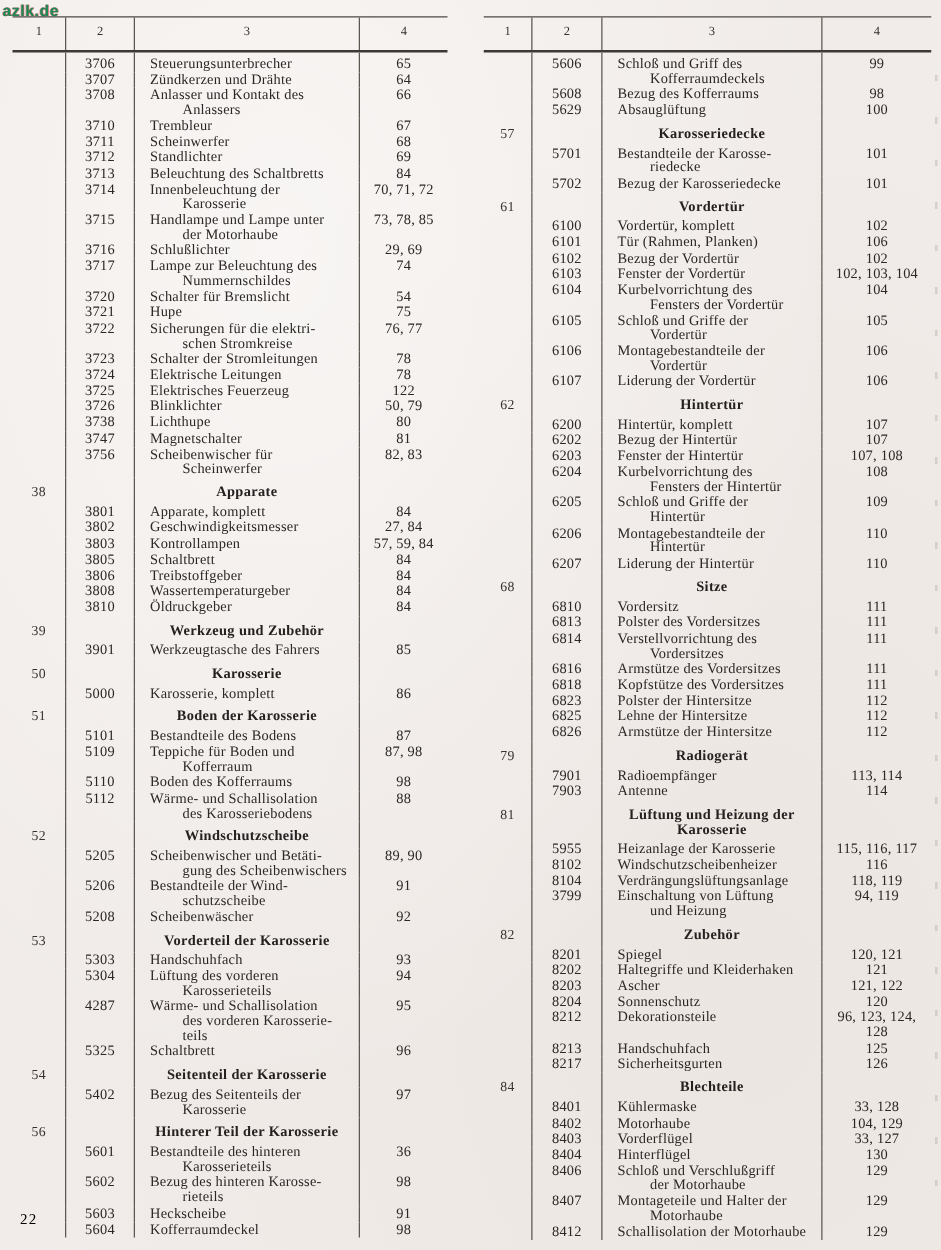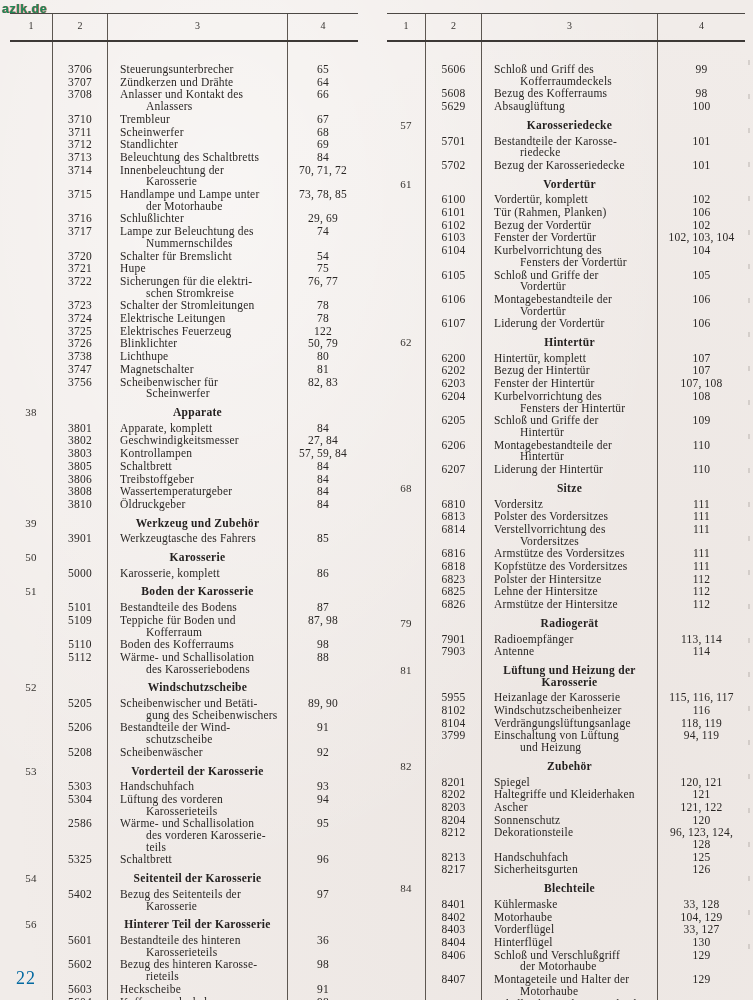--- a/index.html
+++ b/index.html
@@ -20,21 +20,21 @@
     position:absolute; top:2px; left:2px;
     font-family:Liberation Sans, sans-serif;
     font-size:12.5px; font-weight:bold;
     color:#1d8a57;
     text-shadow:0.6px 0 rgba(178,58,58,.75), -0.6px 0 rgba(178,58,58,.55);
     letter-spacing:0.5px;
   }
 
   .pagenum {
     position:absolute; left:16px; top:968px;
-    font-size:18px; letter-spacing:1px; color:#0369a1;
+    font-size:12px; letter-spacing:1px; color:#000000;
   }
 
   .tbl { position:absolute; top:13px; }
   .tbl-left  { left:10px;  width:348px; --c1:42px; --c2:55px; --c3:180px; }
   .tbl-right { left:387px; width:358px; --c1:38px; --c2:56px; --c3:176px; }
 
   .thead, .row {
     display:grid;
     grid-template-columns: var(--c1) var(--c2) var(--c3) 1fr;
   }
@@ -43,21 +43,21 @@
     border-bottom:2.2px solid #3d3936;
   }
   .thead .hc {
     text-align:center;
     font-size:10px;
     padding:6px 0 9px;
     color:#35322f;
   }
   .thead .hc + .hc, .row .c + .c { border-left:1px solid #5d5751; }
 
-  .tbody .row:first-child > .c { padding-top:22px; }
+  .tbody .row:first-child > .c { padding-top:4px; }
 
   .c { font-size:11.5px; line-height:11.7px; letter-spacing:0.2px; }
 
   .num  { text-align:center; padding-top:1px; }
   .desc {
     padding-left:38px; padding-right:2px; padding-top:1px;
     text-indent:-26px;
     white-space:pre-line;
   }
   .pages { text-align:center; white-space:pre-line; padding-top:1px; }
@@ -375,21 +375,21 @@
         </div>
         <div class="row item">
           <div class="c"></div>
           <div class="c num">5304</div>
           <div class="c desc">Lüftung des vorderen
 Karosserieteils</div>
           <div class="c pages">94</div>
         </div>
         <div class="row item">
           <div class="c"></div>
-          <div class="c num">2586</div>
+          <div class="c num">4287</div>
           <div class="c desc">Wärme- und Schallisolation
 des vorderen Karosserie-
 teils</div>
           <div class="c pages">95</div>
         </div>
         <div class="row item">
           <div class="c"></div>
           <div class="c num">5325</div>
           <div class="c desc">Schaltbrett</div>
           <div class="c pages">96</div>

